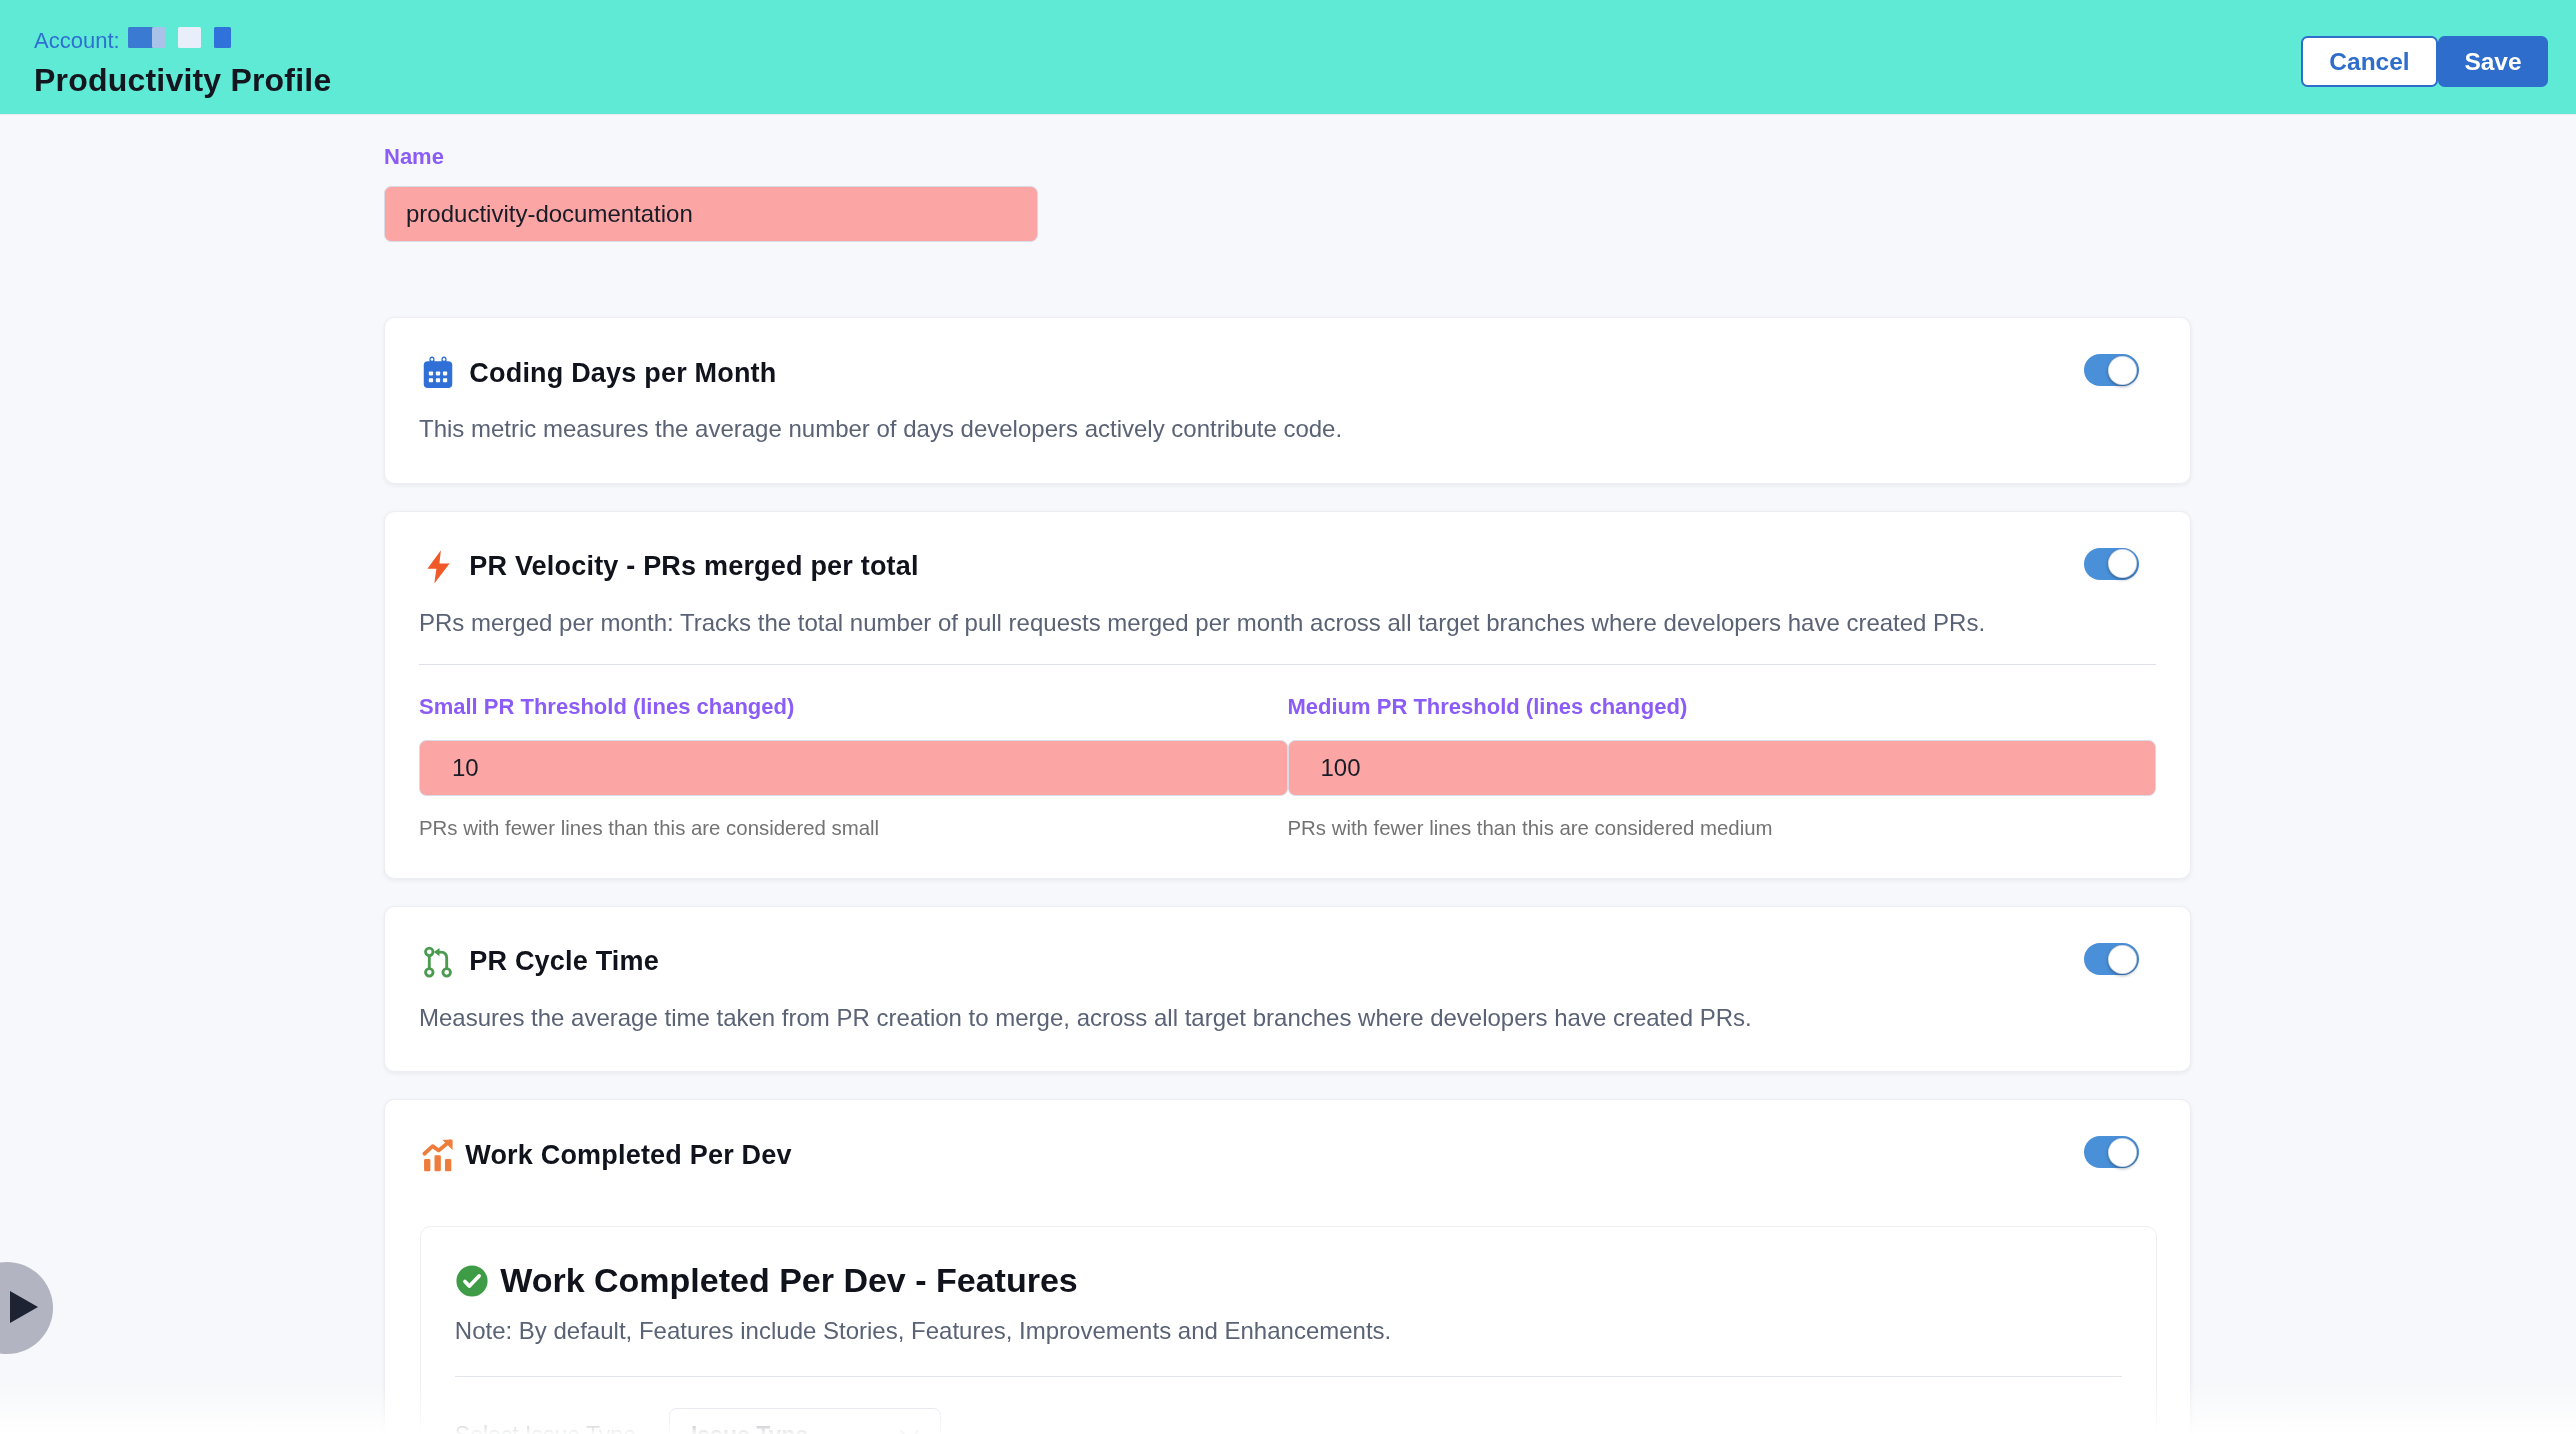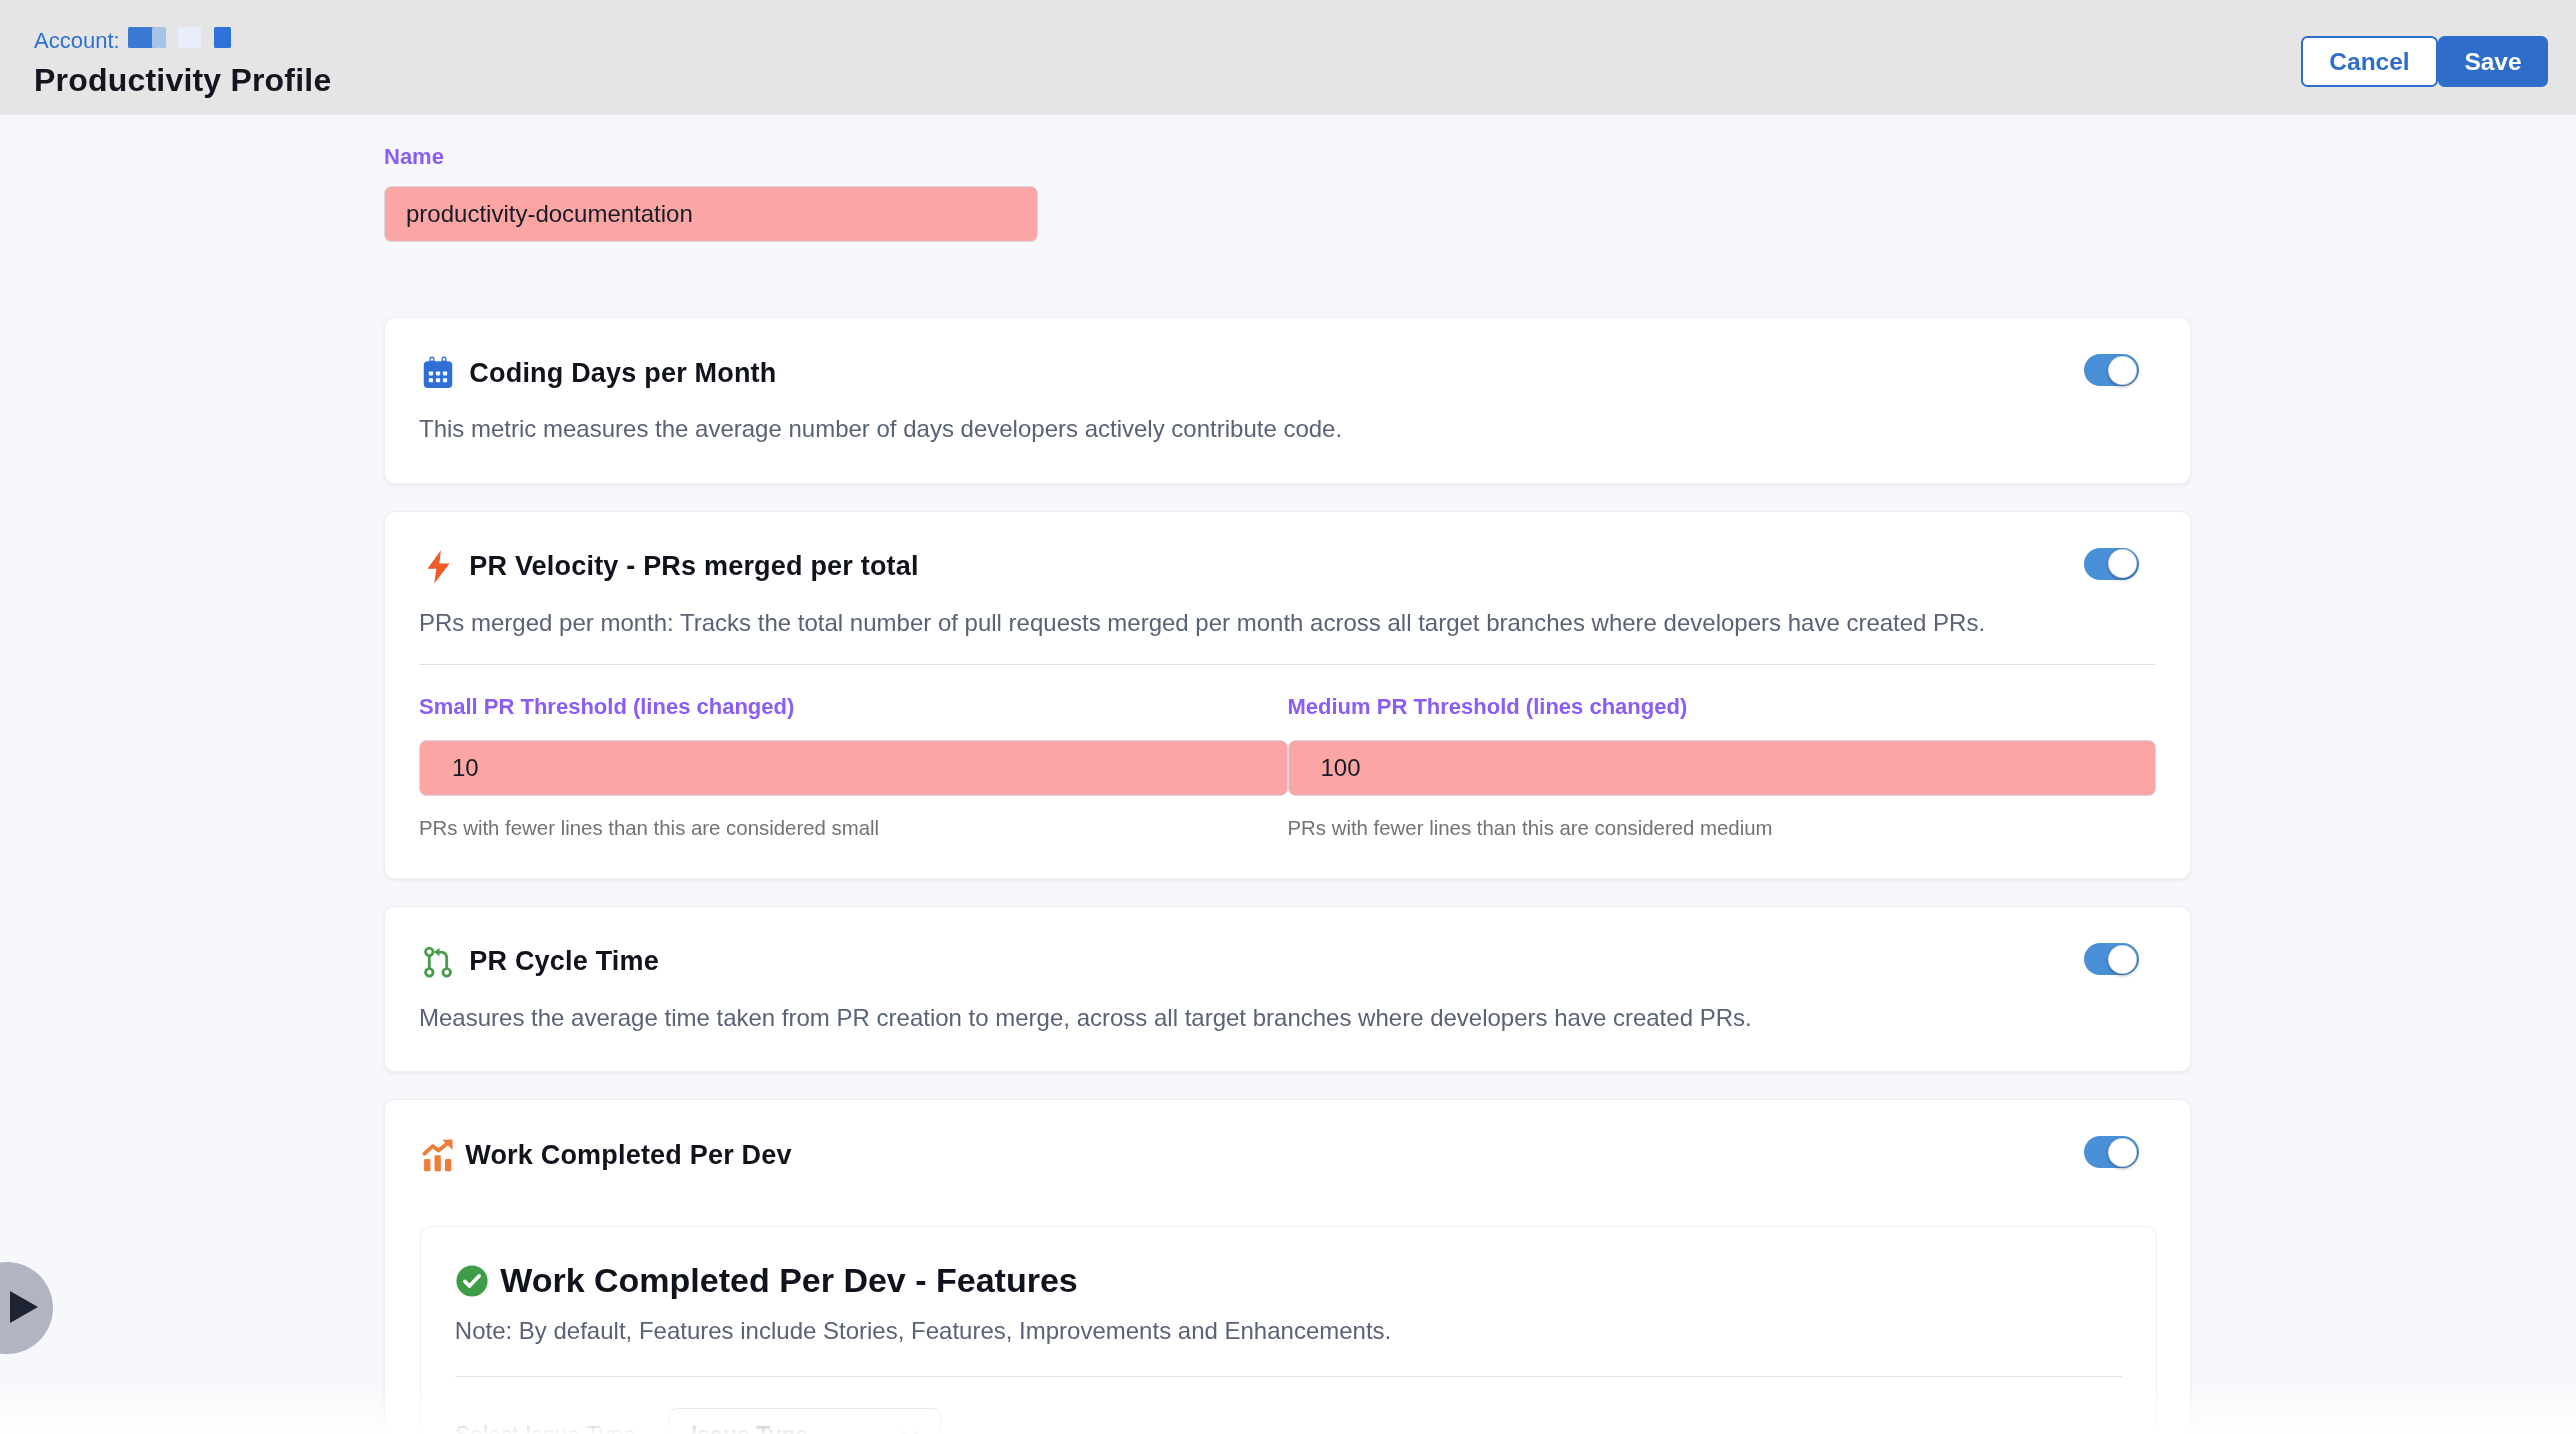--- a/index.html
+++ b/index.html
@@ -8,21 +8,21 @@
     font-family:"Liberation Sans", sans-serif;
     background:#f7f8fb;
     position:relative;
     overflow:hidden;
     color:#10131c;
   }
 
   
   .header {
     position:absolute; top:0; left:0; width:2576px; height:115px;
-    background:#e5e5e5; border-bottom:1.6px solid #e7e9ef;
+    background:#5eead4; border-bottom:1.6px solid #e7e9ef;
     display:flex; align-items:center; justify-content:space-between;
     padding:9px 28px 0 34px; z-index:5;
   }
   .header-left { display:flex; flex-direction:column; gap:8.2px; padding-top:3.3px; }
   .breadcrumb { display:flex; align-items:center; gap:8.2px; font-size:22px; }
   .account-label { color:#2f6fd2; font-weight:500; }
   .chip { display:inline-block; height:20.4px; border-radius:1.6px; }
   .chip-1 { width:31px; background:#3a7ad2; }
   .chip-2 { width:14px; background:#a9c3e8; margin-left:-6.5px; }
   .chip-3 { width:23px; background:#e9effa; margin-left:11.4px; }

